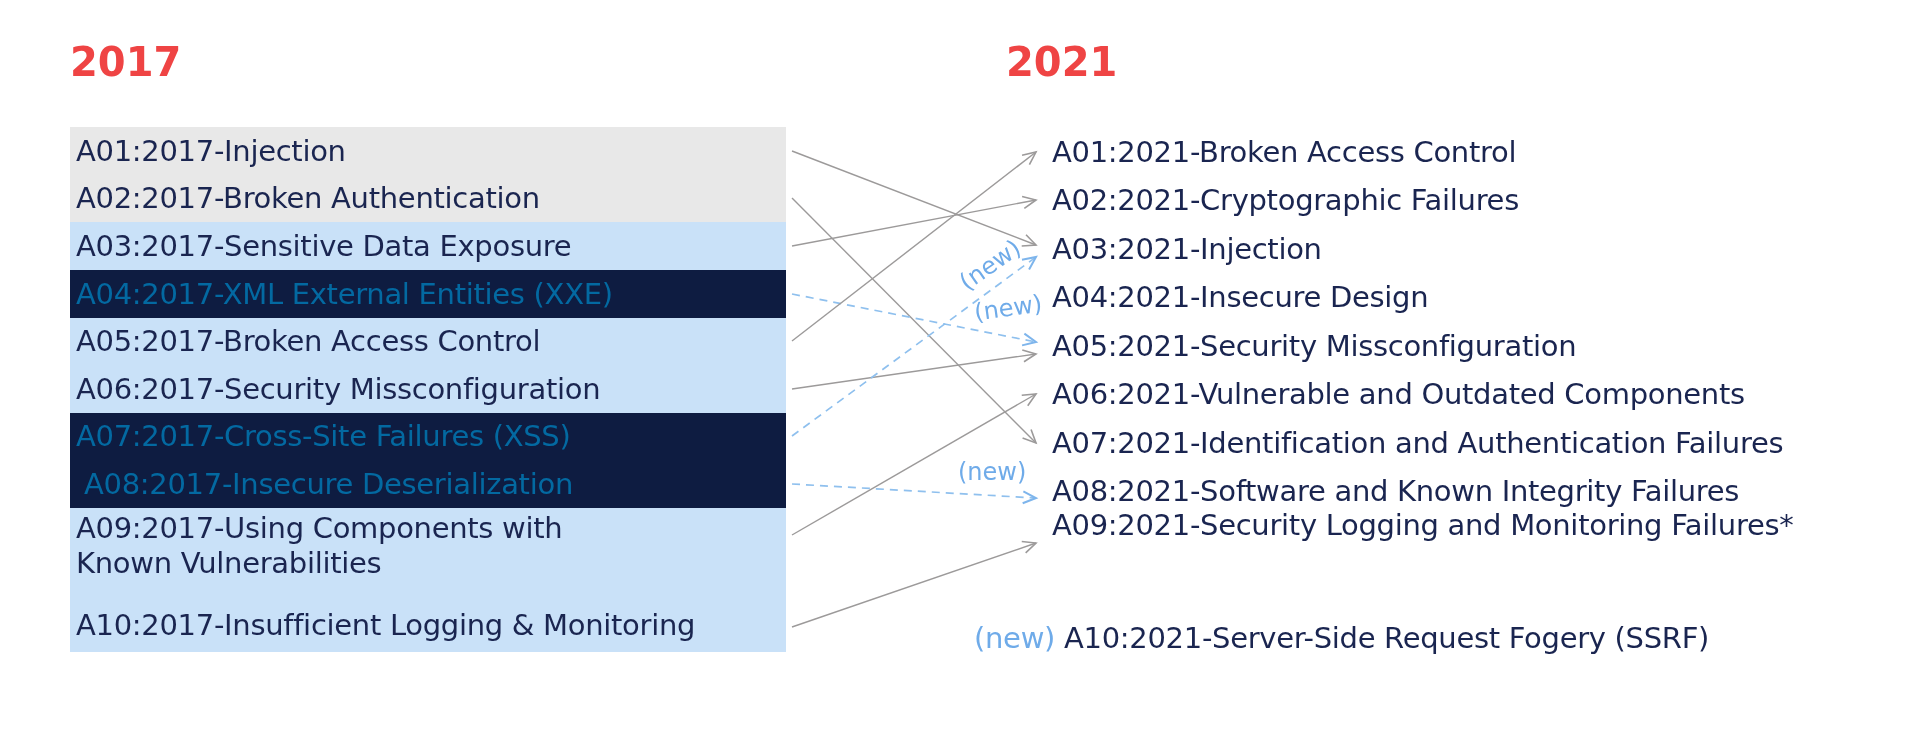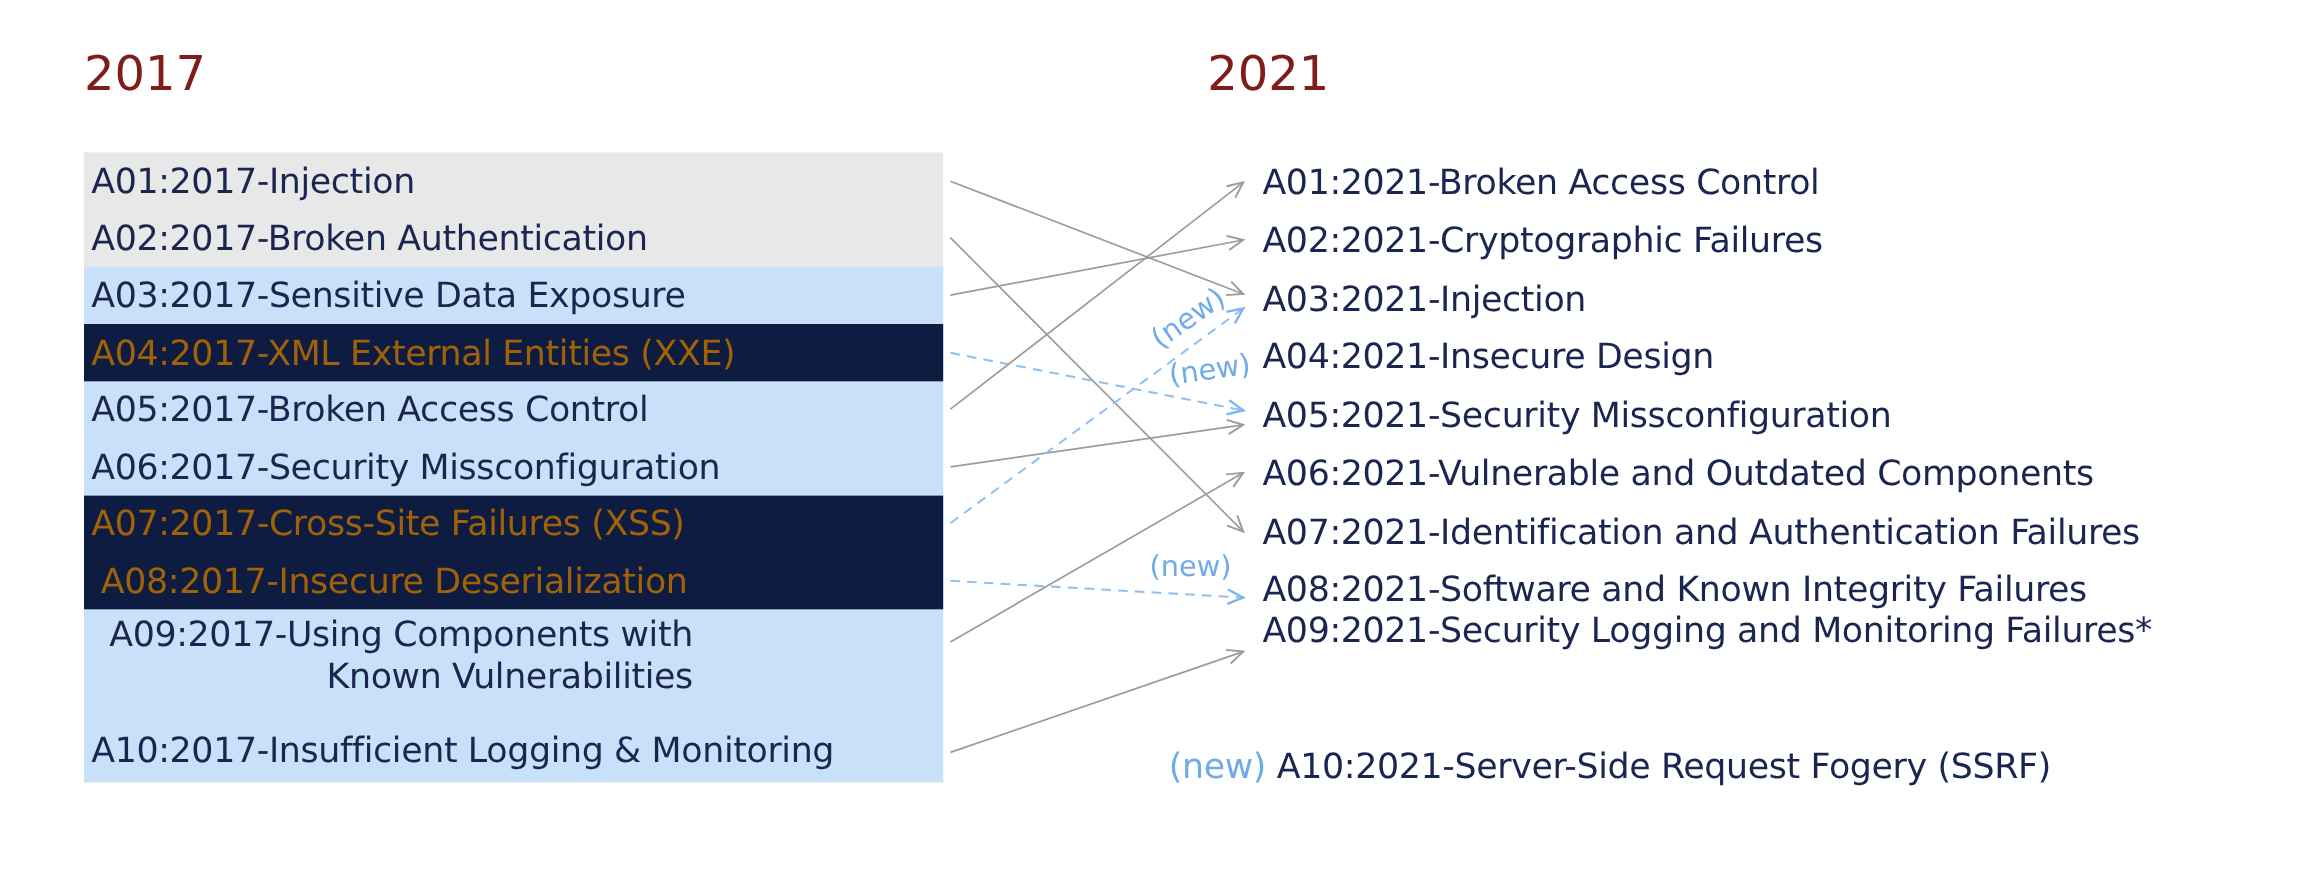--- a/index.html
+++ b/index.html
@@ -2,33 +2,33 @@
 <html><head>
 <meta charset="utf-8">
 <style>
   html,body{margin:0;padding:0;background:#ffffff;}
   body{
     position:relative;width:1920px;height:732px;overflow:hidden;
     font-family:"DejaVu Sans","Liberation Sans",sans-serif;
     color:#1a2550;
   }
   .col-title{
-    position:absolute;font-size:40px;font-weight:normal;color:#7f1d1d;
+    position:absolute;font-size:40px;font-weight:bold;color:#ef4444;
     letter-spacing:0px;line-height:44px;text-align:right;
   }
   .band{position:absolute;left:70px;width:716px;}
   .band-gray{background:#e8e8e8;}
   .band-blue{background:#c9e1f8;}
   .band-dark{background:#0e1c41;}
   .row{
     position:absolute;font-size:29px;line-height:36px;height:36px;
-    white-space:pre-line;color:#1a2550;letter-spacing:-0.3px;text-align:right;
+    white-space:pre-line;color:#1a2550;letter-spacing:-0.3px;
   }
-  .row.two-line{line-height:35px;height:70px;margin-left:15px;}
-  .row.hl{color:#a16207;}
+  .row.two-line{line-height:35px;height:70px;}
+  .row.hl{color:#0369a1;}
   .new-label{
     position:absolute;font-size:24px;color:#6fabe9;letter-spacing:0px;
     transform-origin:center center;white-space:nowrap;
   }
   .new-inline{color:#6fabe9;}
   svg.arrows{position:absolute;left:0;top:0;pointer-events:none;}
   .ln-gray{stroke:#9c9a9a;stroke-width:1.4;fill:none;}
   .ln-blue{stroke:#8fc0ee;stroke-width:1.7;fill:none;stroke-dasharray:8 6;}
 </style>
 </head>

